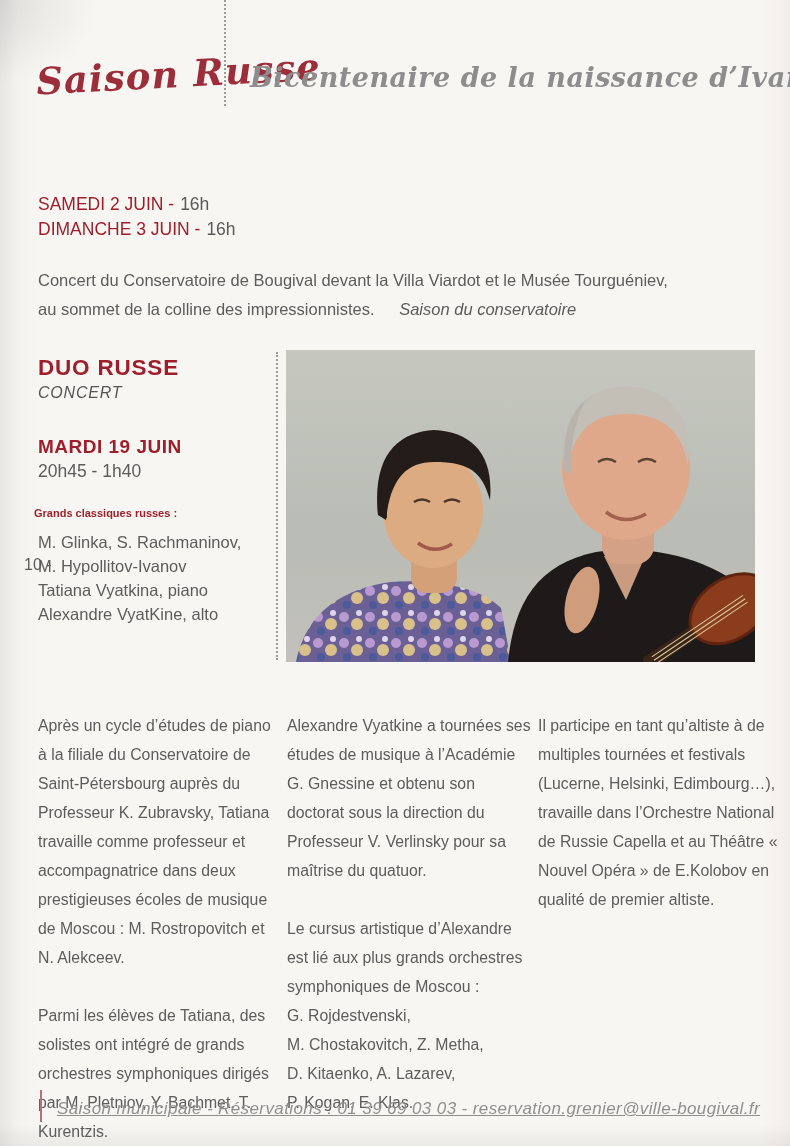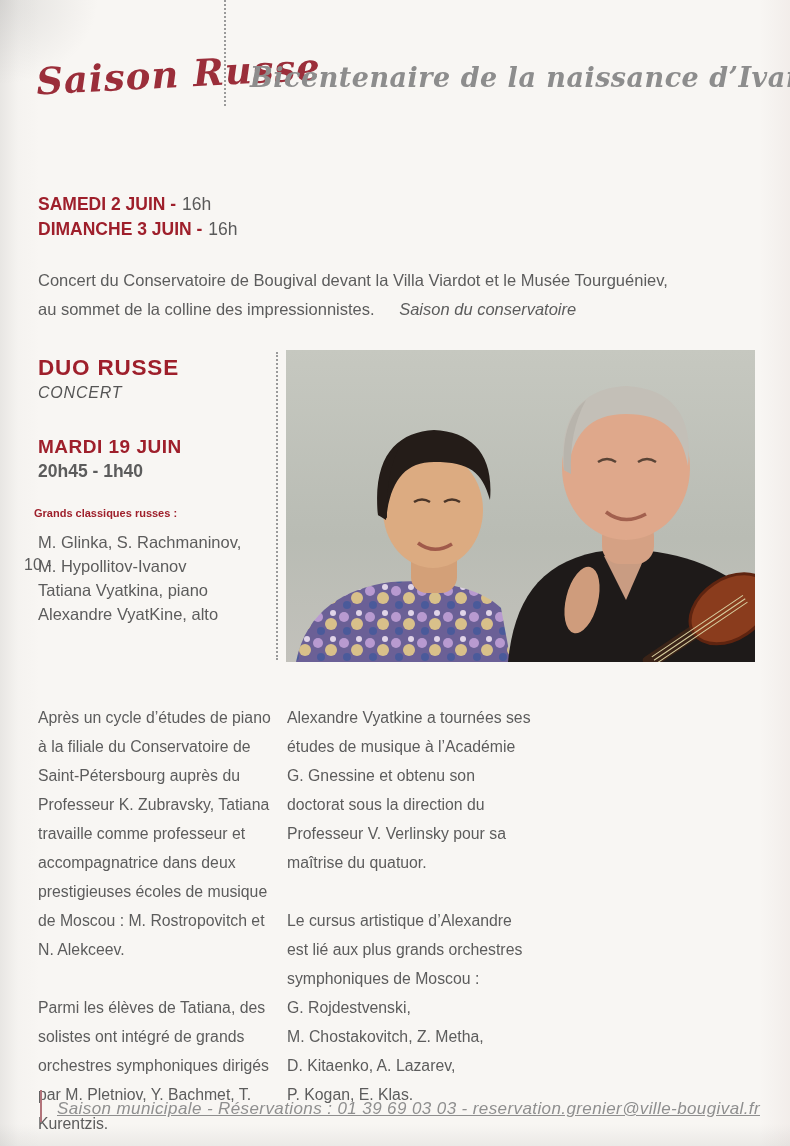--- a/index.html
+++ b/index.html
@@ -41,21 +41,21 @@
   }
   .h1{
     left:38px; top:140px;
     font-size:23.5px;
     font-weight:700;
     color:#9e1f2b;
     letter-spacing:-0.3px;
     white-space:nowrap;
   }
   .date-line{ left:38px; font-size:17.5px; white-space:nowrap;}
-  .date-label{ font-weight:700; color:#9e1f2b;}
+  .date-label{ font-weight:400; color:#9e1f2b;}
   .date-time{ color:#5a5a5a; margin-left:6px;}
   .body-text{ color:#5c5c5c; }
   .desc{
     left:38px; top:266px; width:660px;
     font-size:16.5px; line-height:29px;
     white-space:pre-line;
   }
   .desc-italic{ font-style:italic;margin-left:20px; }
   .h2{
     left:38px; top:355px;
@@ -65,41 +65,41 @@
   .h2-sub{
     left:38px; top:384px;
     font-size:16px; font-style:italic; color:#555;
     letter-spacing:0.8px;
   }
   .h3{
     left:38px; top:436px;
     font-size:19px; font-weight:700; color:#9e1f2b;
     letter-spacing:0.5px; white-space:nowrap;
   }
-  .time2{ left:38px; top:461px; font-size:17.5px; color:#5c5c5c;font-weight:bold;}
+  .time2{ left:38px; top:461px; font-size:17.5px; color:#5c5c5c;}
   .prog-head{
     left:34px; top:507px;
     font-size:11px; font-weight:700; color:#9e1f2b;
     white-space:nowrap;
   }
   .prog-list{
     left:38px; top:530px;
     font-size:16.5px; line-height:24px; color:#5c5c5c;
     white-space:pre-line;
   }
   .page-num{ left:4px; top:556px; font-size:16px; color:#5c5c5c;margin-left:20px;}
   .photo-frame{
     left:286px; top:350px; width:469px; height:312px;
   }
   .photo-frame svg{display:block;}
   .col{
     top:695px;
     font-size:15.8px; line-height:29px; color:#5c5c5c;
   }
-  .col p{ margin:8px 0 29px 0; white-space:pre-line;}
+  .col p{ margin:16px 0 29px 0; white-space:pre-line;}
   .col1{ left:38px; width:242px;}
   .col2{ left:287px; width:245px;}
   .col3{ left:538px; width:242px;}
   .footer-bar{
     left:40px; top:1090px; width:2px; height:32px;
     background:#b2737a;
   }
   .footer-text{
     left:57px; top:1099px;
     font-size:17px; font-style:italic; color:#8f8f8f;
@@ -207,17 +207,20 @@
     <p>Parmi les élèves de Tatiana, des solistes ont intégré de grands orchestres symphoniques dirigés par M. Pletniov, Y. Bachmet, T. Kurentzis.</p>
   </div>
   <div class="abs col col2">
     <p>Alexandre Vyatkine a tournées ses études de musique à l’Académie G. Gnessine et obtenu son doctorat sous la direction du Professeur V. Verlinsky pour sa maîtrise du quatuor.</p>
     <p>Le cursus artistique d’Alexandre est lié aux plus grands orchestres symphoniques de Moscou :
 G. Rojdestvenski,
 M. Chostakovitch, Z. Metha,
 D. Kitaenko, A. Lazarev,
 P. Kogan, E. Klas.</p>
   </div>
+  <div class="abs col col3">
+    <p>Il participe en tant qu’altiste à de multiples tournées et festivals (Lucerne, Helsinki, Edimbourg…), travaille dans l’Orchestre National de Russie Capella et au Théâtre « Nouvel Opéra » de E.Kolobov en qualité de premier altiste.</p>
+  </div>
 
   <div class="abs footer-bar"></div>
   <div class="abs footer-text">Saison municipale - Réservations : 01 39 69 03 03 - reservation.grenier@ville-bougival.fr</div>
 
 </div>
 
 </body></html>

